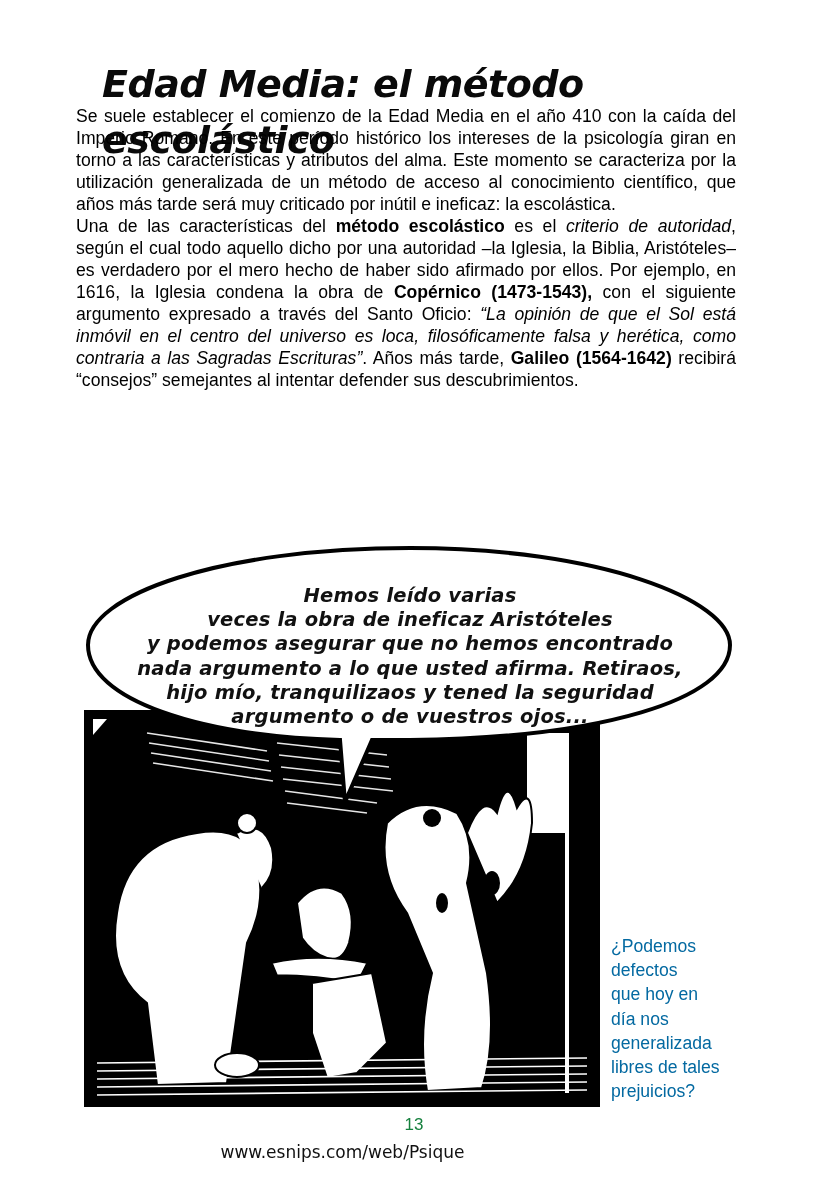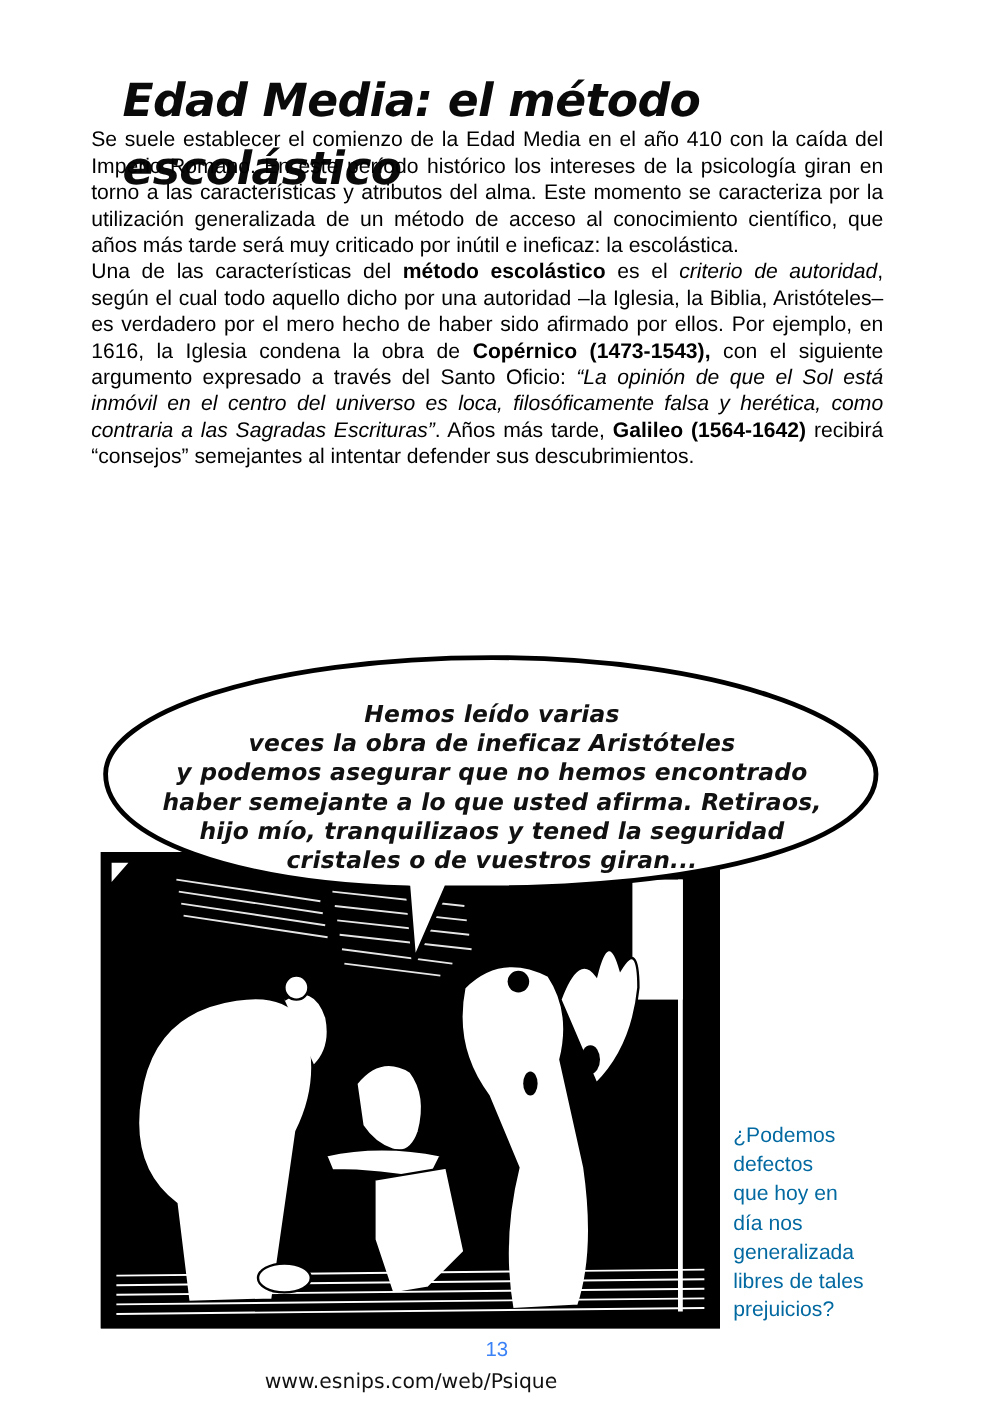--- a/index.html
+++ b/index.html
@@ -30,21 +30,21 @@
     font-size: 19.5px; line-height: 24.2px; text-align: center; color: #111; letter-spacing: 0.2px; margin-top: 24px;
   }
   .bubble-text div { white-space: nowrap; }
   .caption {
     position: absolute; left: 611px; top: 934px; width: 130px;
     font-family: "Liberation Sans", sans-serif; font-size: 17.6px; line-height: 24.2px; color: #0369a1;
   }
   .caption div { white-space: nowrap; }
   .page-number {
     position: absolute; left: 0; width: 828px; top: 1115px; text-align: center;
-    font-family: "Liberation Sans", sans-serif; font-size: 17px; line-height: 20px; color: #3b82f6;
+    font-family: "Liberation Sans", sans-serif; font-size: 17px; line-height: 20px; color: #15803d;
   }
   .footer-url {
     position: absolute; left: 0; width: 685px; top: 1141px; text-align: center;
     font-family: "DejaVu Sans", sans-serif; font-size: 17px; line-height: 22px; color: #111;
   }
 </style>
 </head>
 <body>
 
 <h1 class="title">Edad Media: el método escolástico</h1>
@@ -102,23 +102,23 @@
 
 <div class="bubble-wrap">
   <svg width="660" height="270" viewBox="0 0 660 270">
     <path d="M330,8 C520,8 650,60 650,105 C650,160 520,198 330,200 L292,200 L265,262 L260,200 C120,196 8,160 8,105 C8,55 140,8 330,8 Z" fill="#fff" stroke="#000" stroke-width="4"></path>
   </svg>
 </div>
 <div class="bubble-text">
   <div>Hemos leído varias</div>
   <div>veces la obra de ineficaz Aristóteles</div>
   <div>y podemos asegurar que no hemos encontrado</div>
-  <div>haber semejante a lo que usted afirma. Retiraos,</div>
+  <div>nada argumento a lo que usted afirma. Retiraos,</div>
   <div>hijo mío, tranquilizaos y tened la seguridad</div>
-  <div>cristales o de vuestros giran...</div>
+  <div>argumento o de vuestros ojos...</div>
 </div>
 
 <div class="caption">
   <div>¿Podemos</div>
   <div>defectos</div>
   <div>que hoy en</div>
   <div>día nos</div>
   <div>generalizada</div>
   <div>libres de tales</div>
   <div>prejuicios?</div>

